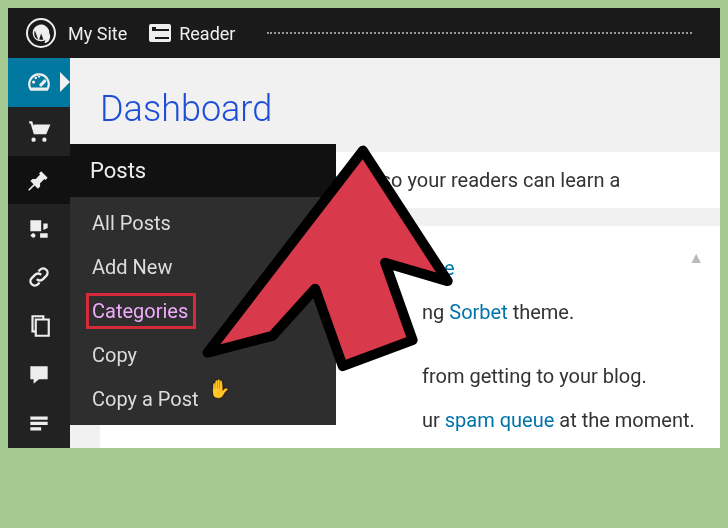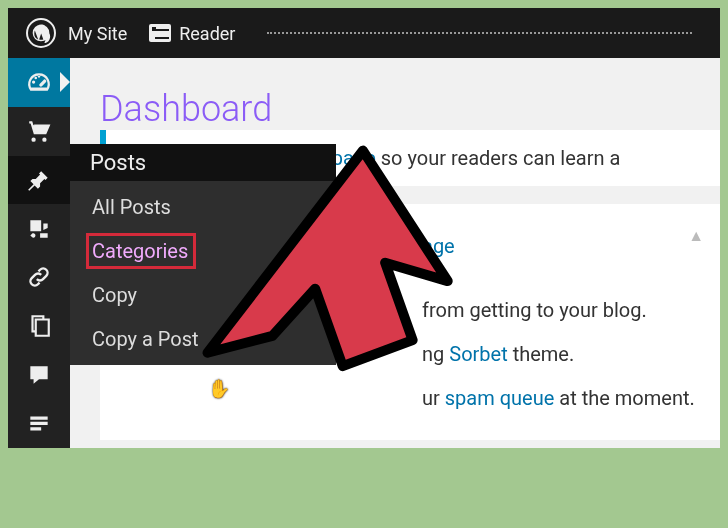--- a/index.html
+++ b/index.html
@@ -128,21 +128,22 @@
 .sidebar-item.current { background: #111; }
 .content {
   flex: 1;
   background: #f1f1f1;
   padding: 30px 0 0 30px;
   position: relative;
 }
 .page-title {
   font-size: 36px;
   font-weight: 300;
-  color: #8b5cf6;
+  color: #1d4ed8;
+  margin-bottom: 22px;
 }
 .tip-box {
   background: #fff;
   border-left: 6px solid #00a0d2;
   padding: 16px 20px;
   font-size: 20px;
   color: #333;
   margin-bottom: 18px;
 }
 .tip-box a, .content-body a {
@@ -169,21 +170,21 @@
   position: absolute;
   left: 62px;
   top: 136px;
   width: 266px;
   background: #2e2e2e;
   color: #eee;
   z-index: 5;
 }
 .flyout-header {
   background: #111;
-  padding: 6px 20px;
+  padding: 14px 20px;
   font-size: 22px;
 }
 .flyout-items {
   padding: 4px 0;
 }
 .flyout-item {
   padding: 10px 22px;
   font-size: 20px;
   color: #ddd;
   cursor: pointer;
@@ -286,32 +287,33 @@
       <h1 class="page-title">Dashboard</h1>
 
       <div class="tip-box">
         <span>Tip: </span><a href="#">Update your about page</a><span> so your readers can learn a</span>
       </div>
 
       <div class="panel">
         <div class="panel-arrow">▲</div>
         <div class="content-body" style="margin-left:300px;">
           <div><a href="#">age</a></div>
+          <div><span>ng </span><a href="#">Sorbet</a><span> theme.</span></div>
           <div style="margin-top:20px;"><span> from getting to your blog.</span></div>
-          <div><span>ng </span><a href="#">Sorbet</a><span> theme.</span></div>
           <div><span>ur </span><a href="#">spam queue</a><span> at the moment.</span></div>
         </div>
       </div>
 
     </div>
 
     <div class="flyout">
       <div class="flyout-header">Posts</div>
       <div class="flyout-items">
         <div class="flyout-item">All Posts</div>
+        <div class="flyout-item">Add New</div>
         <div class="flyout-item highlighted">Categories</div>
         <div class="flyout-item">Copy</div>
         <div class="flyout-item">Copy a Post</div>
       </div>
     </div>
 
   </div>
 
   <span class="cursor-hand">✋</span>
 

